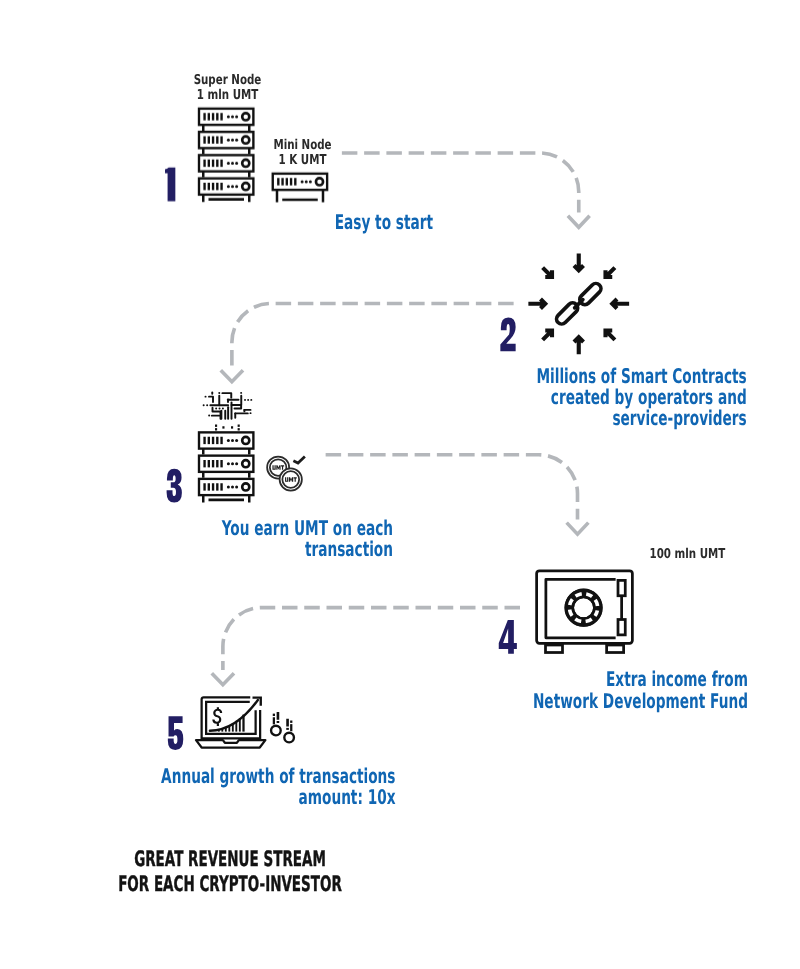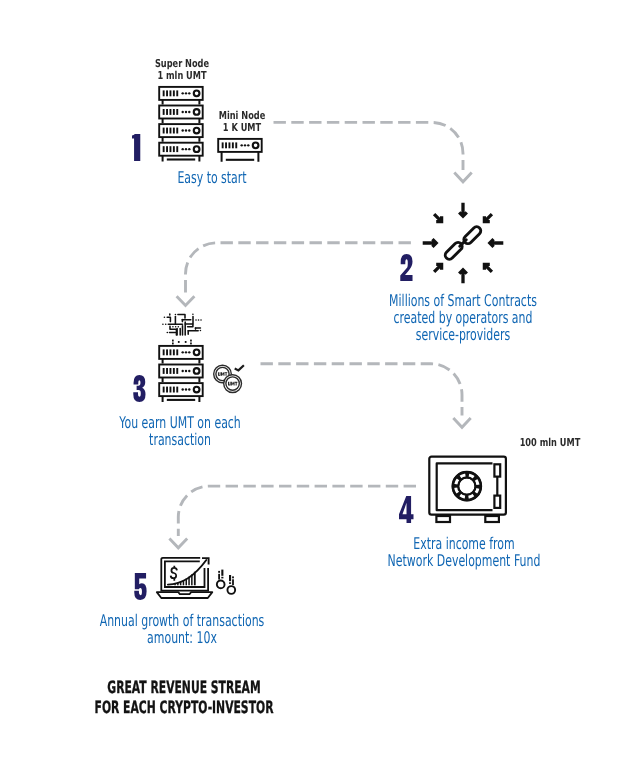--- a/index.html
+++ b/index.html
@@ -3,21 +3,21 @@
 <meta charset="utf-8">
 <style>
   html,body{margin:0;padding:0;}
   body{width:640px;height:775px;background:#ffffff;font-family:"Liberation Sans",sans-serif;overflow:hidden;position:relative;-webkit-font-smoothing:antialiased;text-rendering:geometricPrecision;}
   *{-webkit-font-smoothing:antialiased;}
   .cap,.lbl,.footer{will-change:transform;}
   .stage{position:absolute;left:0;top:0;width:640px;height:550px;}
   .abs{position:absolute;}
   .cap{color:#2a2a2a;font-size:10.9px;font-weight:700;line-height:12.0px;white-space:nowrap;font-family:"DejaVu Sans",sans-serif;width:300px;margin-left:-150px;}
   .cap > div{transform:scaleX(.755);white-space:nowrap;}
-  .lbl{color:#1066b3;font-weight:400;font-size:16.3px;line-height:17.0px;text-align:center;font-family:"DejaVu Sans",sans-serif;width:400px;margin-left:-200px;}
+  .lbl{color:#1066b3;font-weight:700;font-size:16.3px;line-height:17.0px;text-align:right;font-family:"DejaVu Sans",sans-serif;width:400px;margin-left:-200px;}
   .lbl > div{transform:scaleX(.672);white-space:nowrap;display:block;transform-origin:center center;}
   .footer{color:#131313;font-weight:700;font-size:17.0px;line-height:20.4px;text-align:center;font-family:"DejaVu Sans",sans-serif;-webkit-text-stroke:0.35px #131313;}
   .footer > div{transform:scaleX(.6346);white-space:nowrap;}
   svg{display:block;overflow:visible;}
 </style>
 </head>
 <body>
 
 <div class="stage">
   <svg width="0" height="0" style="position:absolute;" aria-hidden="true">

